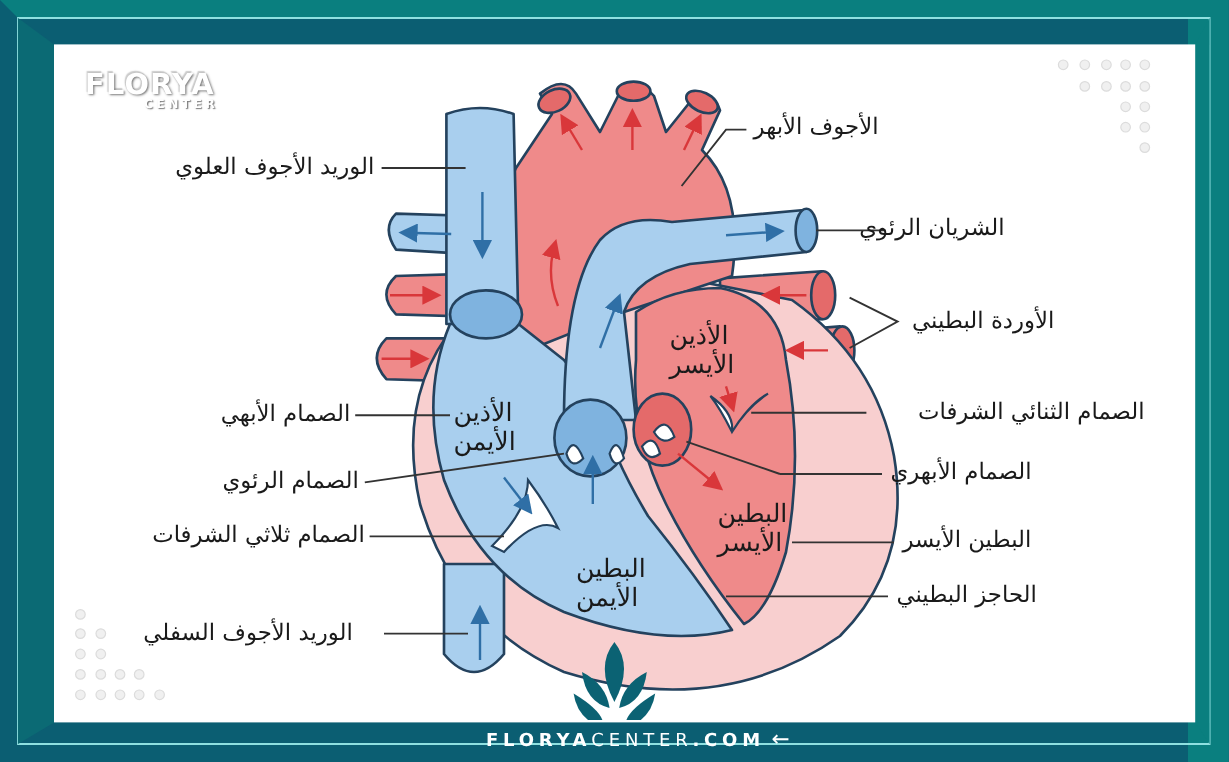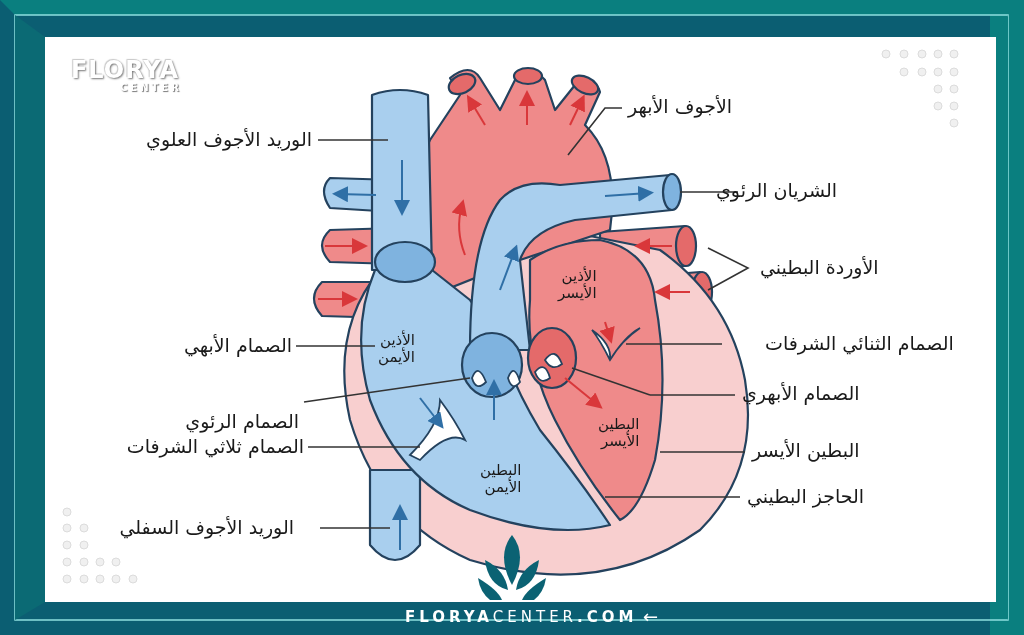--- a/index.html
+++ b/index.html
@@ -1,20 +1,20 @@
 <!DOCTYPE html>
 <html><head>
 <meta charset="utf-8">
 <style>
   html,body{margin:0;padding:0;}
   body{width:1024px;height:635px;overflow:hidden;background:#0b5e72;position:relative;font-family:"DejaVu Sans","Liberation Sans",sans-serif;}
   .frame{position:absolute;inset:0;}
   .canvas{position:absolute;left:0;top:0;width:1024px;height:635px;}
   .lbl{position:absolute;direction:rtl;font-family:"DejaVu Sans","Liberation Sans",sans-serif;font-size:19px;color:#1a1a1a;white-space:nowrap;line-height:1;}
-  .inner-lbl{position:absolute;direction:rtl;text-align:right;font-family:"DejaVu Sans","Liberation Sans",sans-serif;font-size:15px;color:#1a1a1a;line-height:1.15;white-space:nowrap;}
+  .inner-lbl{position:absolute;direction:rtl;text-align:left;font-family:"DejaVu Sans","Liberation Sans",sans-serif;font-size:21px;color:#1a1a1a;line-height:1.15;white-space:nowrap;}
   .logo{position:absolute;left:68px;top:56px;text-align:center;}
   .logo-main{font-family:"DejaVu Sans","Liberation Sans",sans-serif;font-weight:bold;font-size:24px;color:#fff;letter-spacing:1px;text-shadow:1px 1px 2px #777, -1px -1px 1px #ccc;}
   .logo-sub{font-family:"DejaVu Sans","Liberation Sans",sans-serif;font-weight:bold;font-size:10px;color:#fff;letter-spacing:3px;text-shadow:1px 1px 1px #777;margin-left:52px;margin-top:-2px;}
   .footer-url{position:absolute;left:405px;top:608px;font-family:"DejaVu Sans","Liberation Sans",sans-serif;font-size:15px;color:#fff;letter-spacing:4px;font-weight:bold;}
   .footer-url .thin{font-weight:normal;}
   .footer-arrow{position:absolute;left:643px;top:606px;color:#fff;font-size:18px;}
 </style>
 </head>
 <body>
 
@@ -160,21 +160,21 @@
   </g>
 </svg>
 
 <div class="logo">
   <div class="logo-main">FLORYA</div>
   <div class="logo-sub">CENTER</div>
 </div>
 
 <div class="lbl" style="right:712px;top:130px;">الوريد الأجوف العلوي</div>
 <div class="lbl" style="right:732px;top:336px;">الصمام الأبهي</div>
-<div class="lbl" style="right:725px;top:412px;">الصمام الرئوي</div>
+<div class="lbl" style="right:725px;top:392px;">الصمام الرئوي</div>
 <div class="lbl" style="right:720px;top:437px;">الصمام ثلاثي الشرفات</div>
 <div class="lbl" style="right:730px;top:518px;">الوريد الأجوف السفلي</div>
 
 <div class="lbl" style="left:628px;top:97px;">الأجوف الأبهر</div>
 <div class="lbl" style="left:716px;top:181px;">الشريان الرئوي</div>
 <div class="lbl" style="left:760px;top:258px;">الأوردة البطيني</div>
 <div class="lbl" style="left:765px;top:334px;">الصمام الثنائي الشرفات</div>
 <div class="lbl" style="left:742px;top:384px;">الصمام الأبهري</div>
 <div class="lbl" style="left:752px;top:441px;">البطين الأيسر</div>
 <div class="lbl" style="left:747px;top:487px;">الحاجز البطيني</div>

